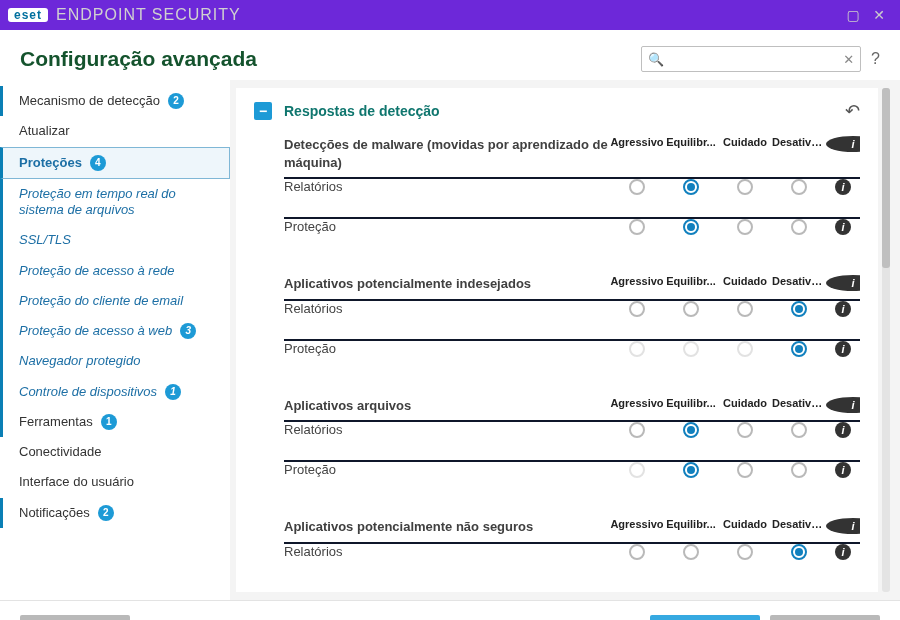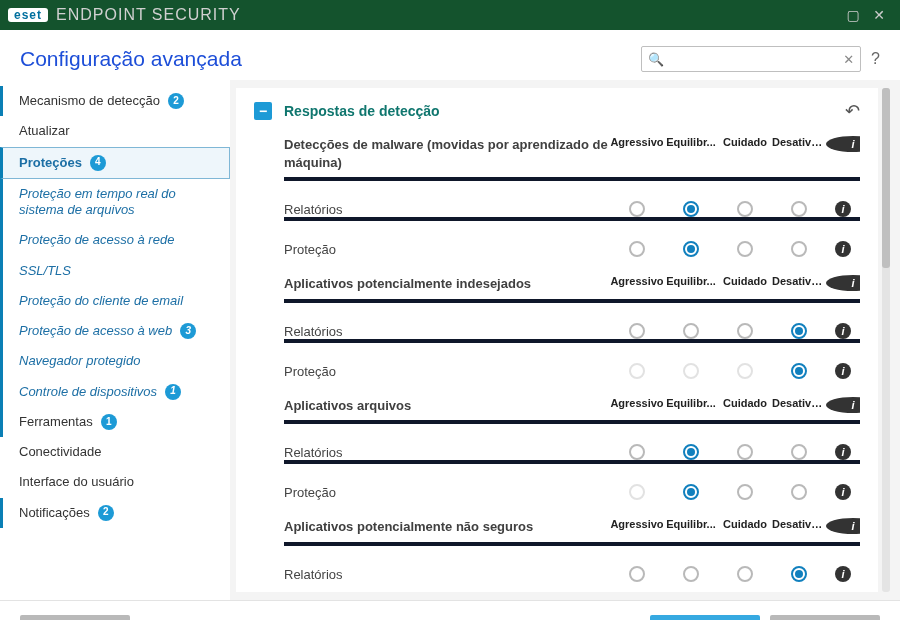--- a/index.html
+++ b/index.html
@@ -1,54 +1,54 @@
 <!DOCTYPE html>
 <html><head>
 <meta charset="utf-8">
 <style>
   * { box-sizing: border-box; margin: 0; padding: 0; font-family: "Segoe UI", Arial, sans-serif; }
   html, body { width: 900px; height: 620px; overflow: hidden; background: #fff; }
 
   
   .titlebar {
-    height: 30px; background: #14532d; color: #ddd; display: flex; align-items: center;
+    height: 30px; background: #6d28d9; color: #ddd; display: flex; align-items: center;
     padding: 0 8px; font-size: 12px;
   }
   .titlebar .brand {
     background: #fff; color: #006f9e; font-weight: 700; letter-spacing: 1px;
     padding: 0px 6px; border-radius: 3px; font-size: 12px; margin-right: 8px;
   }
   .titlebar .product { letter-spacing: 1px; font-size: 16px; color: #d0d0d0; }
   .titlebar .spacer { flex: 1; }
   .titlebar .winbtn { width: 26px; text-align: center; color: #ccc; font-size: 14px; cursor: pointer; }
 
   
   .header {
     display: flex; align-items: center; padding: 16px 20px 8px 20px;
   }
-  .header h1 { font-size: 21px; font-weight: 400; color: #1d4ed8; flex: 1; }
+  .header h1 { font-size: 21px; font-weight: 700; color: #14532d; flex: 1; }
   .search {
     width: 220px; height: 26px; border: 1px solid #bfbfbf; display: flex; align-items: center;
     padding: 0 6px; border-radius: 2px;
   }
   .search input {
     border: none; outline: none; flex: 1; font-size: 13px; background: transparent;
   }
   .search .ico { color: #888; font-size: 13px; }
   .help { margin-left: 10px; color: #666; font-size: 16px; cursor: pointer; }
 
   
   .body { display: flex; height: 520px; }
 
   
   .sidebar { width: 230px; padding: 6px 0 6px 0; overflow-y: auto; }
   .sidebar ul { list-style: none; }
   .sidebar li {
     padding: 7px 12px 7px 16px; font-size: 13px; color: #444; cursor: pointer;
-    border-left: 3px solid transparent; display: flex; align-items: flex-start; line-height: 1.25;
+    border-left: 3px solid transparent; display: flex; align-items: flex-end; line-height: 1.25;
   }
   .sidebar li.top { color: #333; }
   .sidebar li.top.marked { border-left-color: #0a7fb5; }
   .sidebar li.sub { color: #1d6fa5; padding-left: 16px; border-left: 3px solid #0a7fb5; font-style: italic; }
   .sidebar li.selected {
     border: 1px solid #7fb7d6; border-left: 3px solid #0a7fb5; background: #eef6fb;
     color: #1d6fa5; font-weight: 600;
   }
   .badge {
     display: inline-flex; min-width: 16px; height: 16px; border-radius: 8px; background: #1d9ad6;
@@ -84,22 +84,22 @@
   .group { margin-bottom: 18px; }
   .group-head {
     display: flex; align-items: flex-start; margin: 10px 0 6px 30px;
   }
   .group-title { font-size: 13px; font-weight: 600; color: #404040; flex: 1; max-width: 330px; line-height: 1.35; }
   .col-labels { display: flex; font-size: 11px; font-weight: 600; color: #222; }
   .col-labels span { width: 54px; text-align: center; overflow: hidden; text-overflow: ellipsis; white-space: nowrap; }
   .col-labels .info { width: 34px; }
 
   .row {
-    display: flex; align-items: flex-end; margin: 0 0 0 30px; height: 40px;
-    border-top: 4px solid #0f172a;
+    display: flex; align-items: flex-start; margin: 0 0 0 30px; height: 40px;
+    border-top: 2px solid #0f172a;
   }
   .row .label { flex: 1; font-size: 13px; color: #444; max-width: 330px; }
   .radios { display: flex; }
   .radios .cell { width: 54px; display: flex; justify-content: center; align-items: center; }
   .radios .info { width: 34px; display: flex; justify-content: center; align-items: center; }
 
   .radio {
     width: 16px; height: 16px; border: 2px solid #b9b9b9; border-radius: 50%;
     display: inline-flex; align-items: center; justify-content: center; cursor: pointer;
   }
@@ -161,24 +161,24 @@
           <span>Atualizar</span>
         </li>
         <li class="top selected">
           <span>Proteções</span>
           <span class="badge">4</span>
         </li>
         <li class="sub">
           <span>Proteção em tempo real do sistema de arquivos</span>
         </li>
         <li class="sub">
+          <span>SSL/TLS</span>
+        </li>
+        <li class="sub">
           <span>Proteção de acesso à rede</span>
-        </li>
-        <li class="sub">
-          <span>SSL/TLS</span>
         </li>
         <li class="sub">
           <span>Proteção do cliente de email</span>
         </li>
         <li class="sub">
           <span>Proteção de acesso à web</span>
           <span class="badge">3</span>
         </li>
         <li class="sub">
           <span>Navegador protegido</span>

